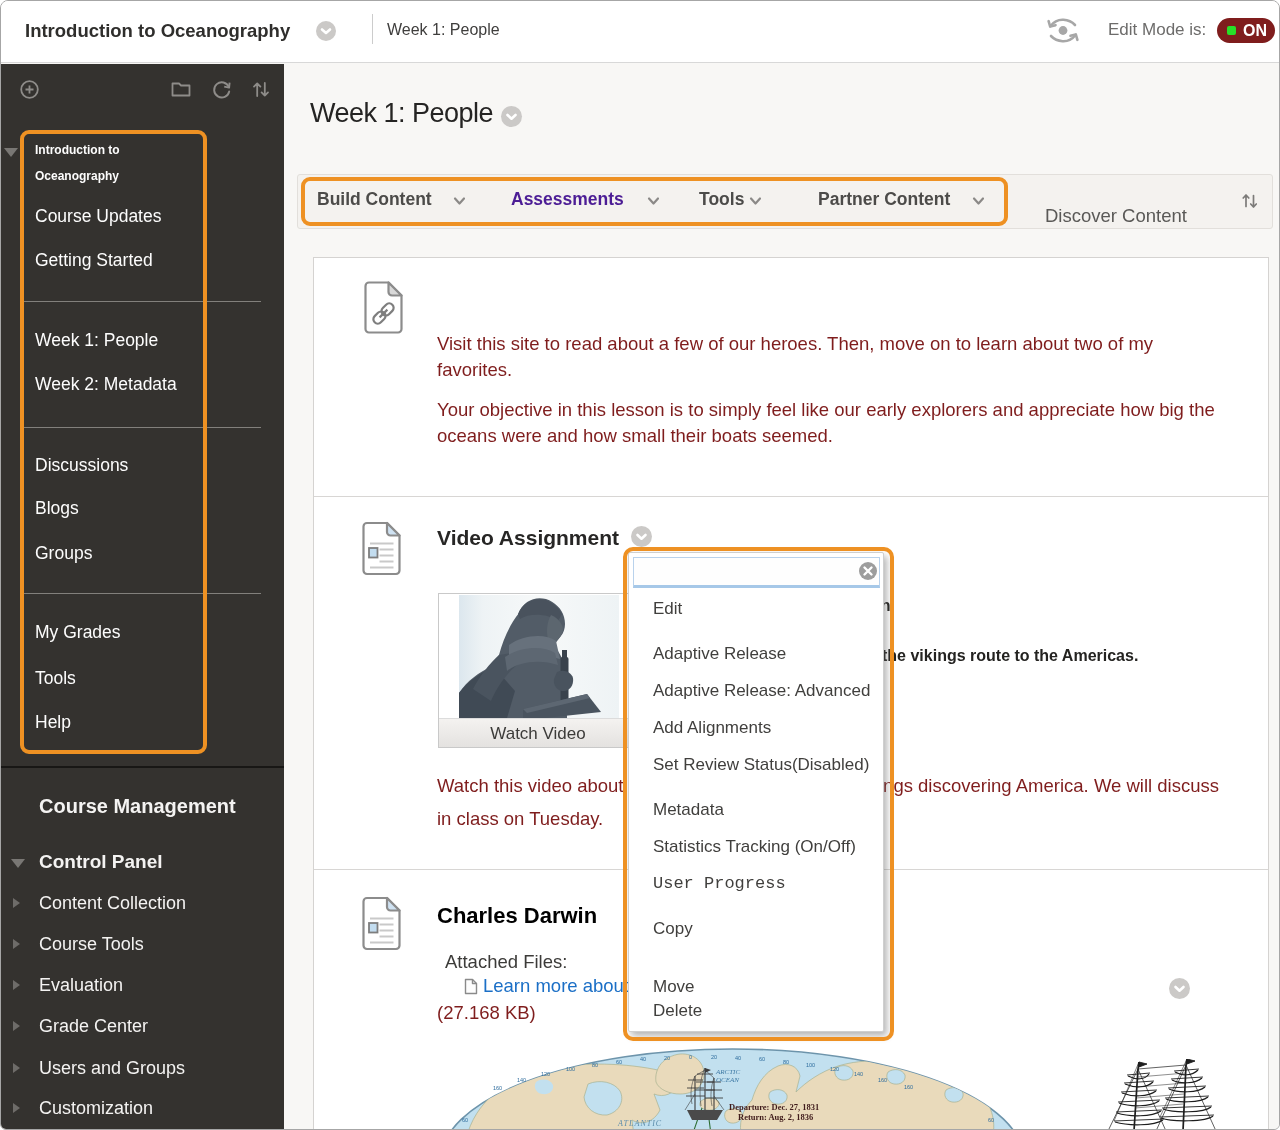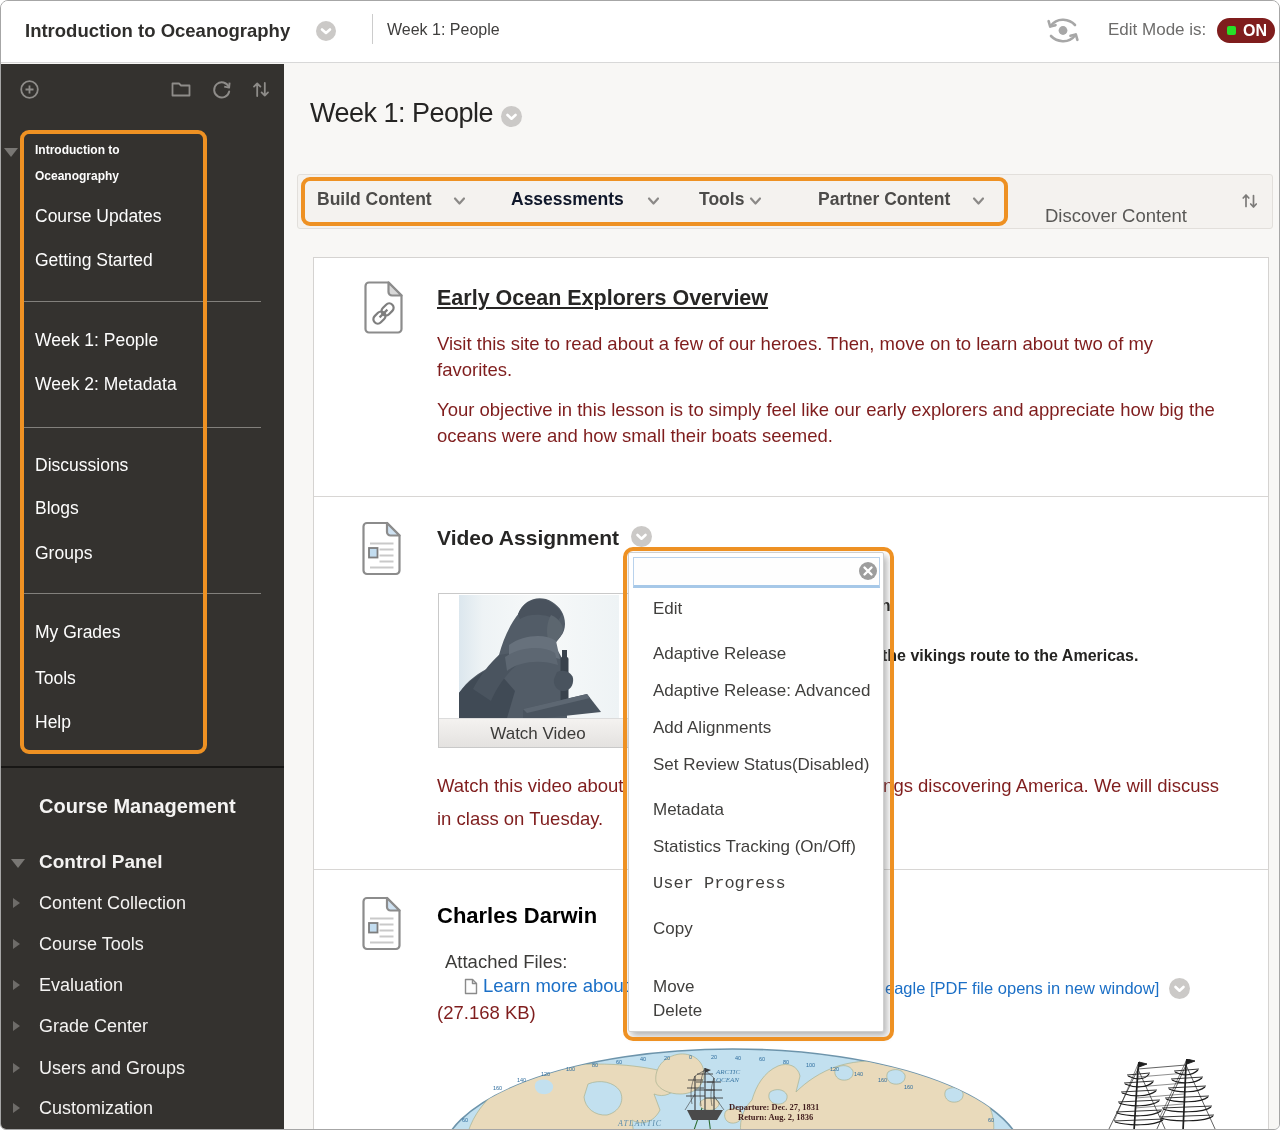--- a/index.html
+++ b/index.html
@@ -127,21 +127,21 @@
     <svg width="21" height="21">
         <path d="M6.5 9 L10.5 12.7 L14.5 9" stroke="#fff" stroke-width="2.6" fill="none" stroke-linecap="round" stroke-linejoin="round"></path>
       </svg>
   </div>
 
   <div class="actionbar"></div>
   <div class="txt" style="left:316px;top:188px;font-size:17.5px;font-weight:bold;color:#4c4b49;">Build Content</div>
   <svg class="abs" style="left:451px;top:194px;" width="15" height="12">
       <path d="M3 3.5 L7.5 8.5 L12 3.5" stroke="#8b8987" stroke-width="2.2" fill="none" stroke-linecap="round" stroke-linejoin="round"></path>
     </svg>
-  <div class="txt" style="left:510px;top:188px;font-size:17.5px;font-weight:bold;color:#0f172a;">Assessments</div>
+  <div class="txt" style="left:510px;top:188px;font-size:17.5px;font-weight:bold;color:#4c1d95;">Assessments</div>
   <svg class="abs" style="left:645px;top:194px;" width="15" height="12">
       <path d="M3 3.5 L7.5 8.5 L12 3.5" stroke="#8b8987" stroke-width="2.2" fill="none" stroke-linecap="round" stroke-linejoin="round"></path>
     </svg>
   <div class="txt" style="left:698px;top:188px;font-size:17.5px;font-weight:bold;color:#4c4b49;">Tools</div>
   <svg class="abs" style="left:747px;top:194px;" width="15" height="12">
       <path d="M3 3.5 L7.5 8.5 L12 3.5" stroke="#8b8987" stroke-width="2.2" fill="none" stroke-linecap="round" stroke-linejoin="round"></path>
     </svg>
   <div class="txt" style="left:817px;top:188px;font-size:17.5px;font-weight:bold;color:#4c4b49;">Partner Content</div>
   <svg class="abs" style="left:970px;top:194px;" width="15" height="12">
       <path d="M3 3.5 L7.5 8.5 L12 3.5" stroke="#8b8987" stroke-width="2.2" fill="none" stroke-linecap="round" stroke-linejoin="round"></path>
@@ -161,21 +161,20 @@
     <svg width="40" height="53" viewBox="0 0 40 53">
       <path d="M2.5 5 A3.5 3.5 0 0 1 6 1.5 H25.5 L38.5 14.5 V48 A3.5 3.5 0 0 1 35 51.5 H6 A3.5 3.5 0 0 1 2.5 48 Z" fill="#fff" stroke="#8c8c8c" stroke-width="2.2" stroke-linejoin="round"></path>
       <path d="M25.5 1.5 V11 A3.5 3.5 0 0 0 29 14.5 H38.5 Z" fill="#d9d9d9" stroke="#8c8c8c" stroke-width="2.2" stroke-linejoin="round"></path>
       <g transform="translate(20.5,32.5) rotate(-45)">
         <rect x="-12.5" y="-4.4" width="13.5" height="8.8" rx="4.4" fill="none" stroke="#7e7e7e" stroke-width="2.2"></rect>
         <rect x="-1" y="-4.4" width="13.5" height="8.8" rx="4.4" fill="none" stroke="#7e7e7e" stroke-width="2.2"></rect>
         <path d="M-5.5 0 H5.5" stroke="#7e7e7e" stroke-width="2.2"></path>
       </g>
     </svg>
   </div>
-  <div class="txt" style="left:436px;top:285px;font-size:21.5px;font-weight:bold;color:#272625;text-decoration:underline;">Early Ocean Explorers Overview</div>
   <div class="body-txt" style="left:436px;top:330px;">Visit this site to read about a few of our heroes. Then, move on to learn about two of my<br>favorites.</div>
   <div class="body-txt" style="left:436px;top:396px;">Your objective in this lesson is to simply feel like our early explorers and appreciate how big the<br>oceans were and how small their boats seemed.</div>
 
   <div class="abs" style="left:360px;top:520px;">
     <svg width="41" height="55" viewBox="0 0 41 55">
       <path d="M2.5 5.5 A3.5 3.5 0 0 1 6 2 H26 L38.5 14.5 V49.5 A3.5 3.5 0 0 1 35 53 H6 A3.5 3.5 0 0 1 2.5 49.5 Z" fill="#fff" stroke="#8c8c8c" stroke-width="2.2" stroke-linejoin="round"></path>
       <path d="M26 2 V11 A3.5 3.5 0 0 0 29.5 14.5 H38.5 Z" fill="#cfe2f2" stroke="#8c8c8c" stroke-width="2.2" stroke-linejoin="round"></path>
       <path d="M9 22.5 H32.5" stroke="#c9c9c9" stroke-width="2"></path>
       <path d="M18.5 28.5 H32.5 M18.5 34.5 H32.5 M18.5 40.5 H32.5" stroke="#c9c9c9" stroke-width="2"></path>
       <path d="M9 46.5 H32.5" stroke="#c9c9c9" stroke-width="2"></path>
@@ -248,21 +247,20 @@
       <rect x="8" y="27" width="8.5" height="9.5" fill="#c3ddf0" stroke="#7e7e7e" stroke-width="1.8"></rect>
     </svg>
   </div>
   <div class="txt" style="left:436px;top:902px;font-size:22px;font-weight:bold;color:#000000;text-align:center;">Charles Darwin</div>
   <div class="body-txt" style="left:444px;top:948px;color:#3c3b39;">Attached Files:</div>
   <svg class="abs" style="left:463px;top:977px;" width="14" height="17" viewBox="0 0 14 17">
     <path d="M1.5 1.5 H8.5 L12.5 5.5 V15.5 H1.5 Z" fill="#fdfdfd" stroke="#8a8a8a" stroke-width="1.4" stroke-linejoin="round"></path>
     <path d="M8.5 1.5 V5.5 H12.5" fill="none" stroke="#8a8a8a" stroke-width="1.4" stroke-linejoin="round"></path>
   </svg>
   <div class="body-txt blue" style="left:482px;top:972px;">Learn more about Charles Darwin and the B</div>
-  <div class="body-txt blue" style="left:884px;top:974px;font-size:16.5px;">eagle [PDF file opens in new window]</div>
   <div class="chev-circle" style="left:1168px;top:977px;width:21px;height:21px;">
     <svg width="21" height="21">
         <path d="M6.5 9 L10.5 12.7 L14.5 9" stroke="#fff" stroke-width="2.6" fill="none" stroke-linecap="round" stroke-linejoin="round"></path>
       </svg>
   </div>
   <div class="body-txt" style="left:436px;top:999px;">(27.168 KB)</div>
 
   <div class="abs" style="left:439px;top:1047px;width:585px;height:83px;overflow:hidden;">
     <svg width="585" height="220" viewBox="0 0 585 220">
       <defs>

